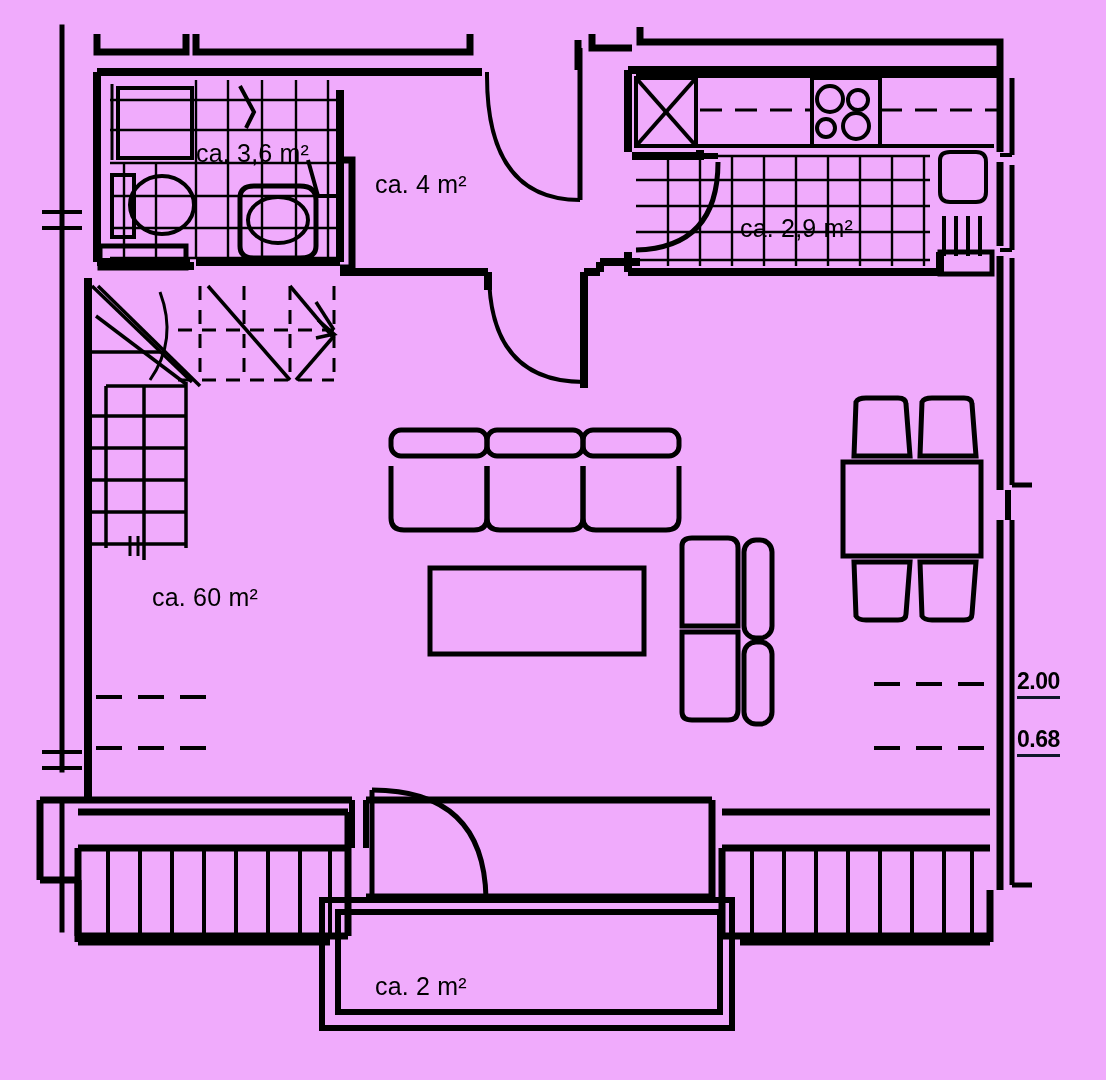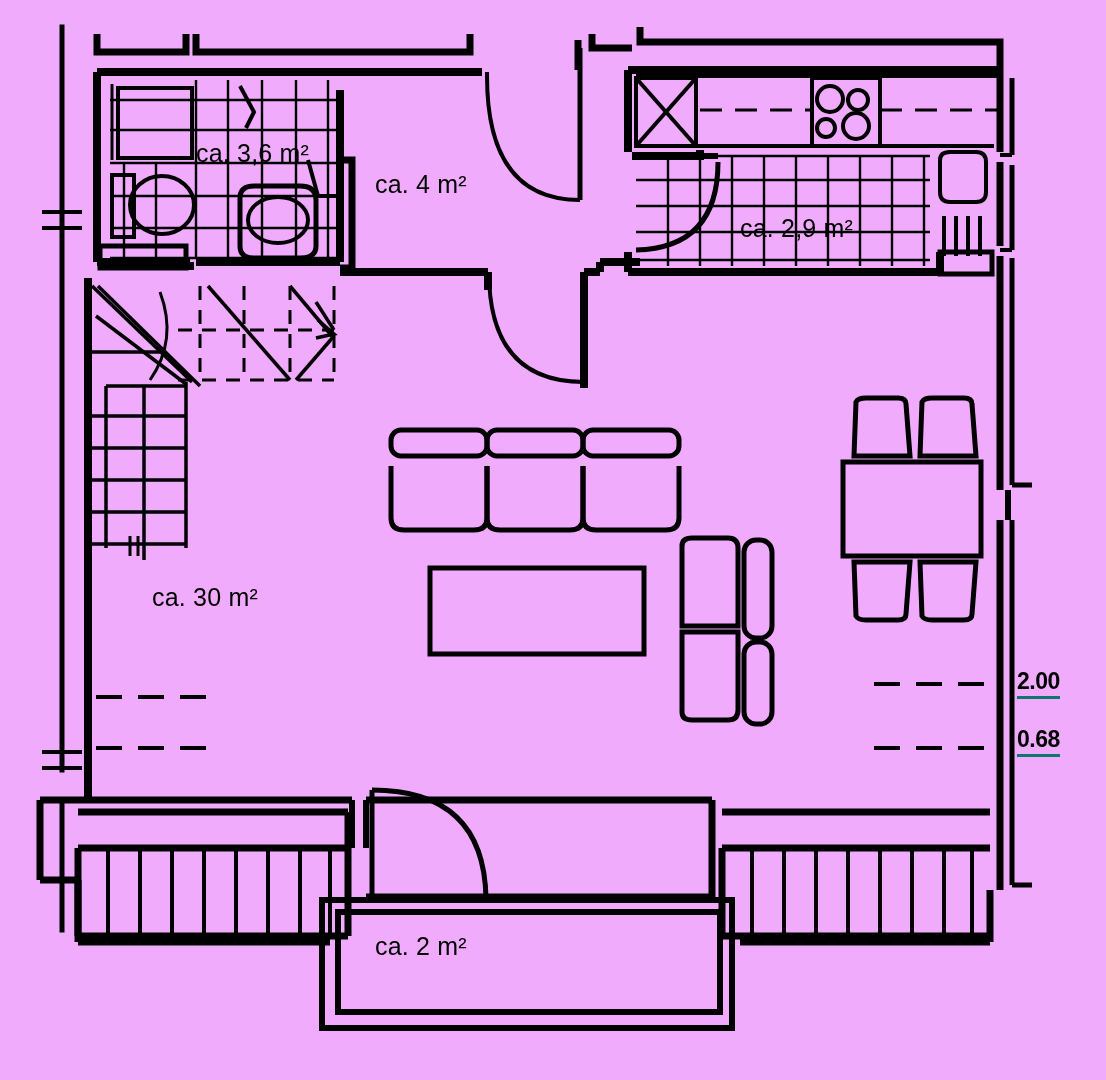--- a/index.html
+++ b/index.html
@@ -35,21 +35,21 @@
     letter-spacing: 0.2px;
   }
   .dim-label {
     position: absolute;
     font-family: "Liberation Sans", sans-serif;
     color: #000000;
     white-space: nowrap;
     font-size: 23px;
     font-weight: 700;
     letter-spacing: -0.5px;
-    border-bottom: 3px solid #0f766e;
+    border-bottom: 3px solid #0f172a;
     padding-bottom: 1px;
   }
 </style>
 </head>
 <body>
 
 <div id="plan-root">
 
   <svg id="floorplan-svg" viewBox="0 0 1106 1080">
 
@@ -408,21 +408,21 @@
     </g>
 
   </svg>
 
   <div class="room-label" style="left:196px; top:139px;">ca. 3,6 m²</div>
 
   <div class="room-label" style="left:375px; top:170px;">ca. 4 m²</div>
 
   <div class="room-label" style="left:740px; top:214px;">ca. 2,9 m²</div>
 
-  <div class="room-label" style="left:152px; top:583px;">ca. 30 m²</div>
-
-  <div class="room-label" style="left:375px; top:932px;">ca. 2 m²</div>
+  <div class="room-label" style="left:152px; top:583px;">ca. 60 m²</div>
+
+  <div class="room-label" style="left:375px; top:972px;">ca. 2 m²</div>
 
   <div class="dim-label" style="left:1017px; top:668px;">2.00</div>
 
   <div class="dim-label" style="left:1017px; top:726px;">0.68</div>
 
 </div>
 
 </body></html>

